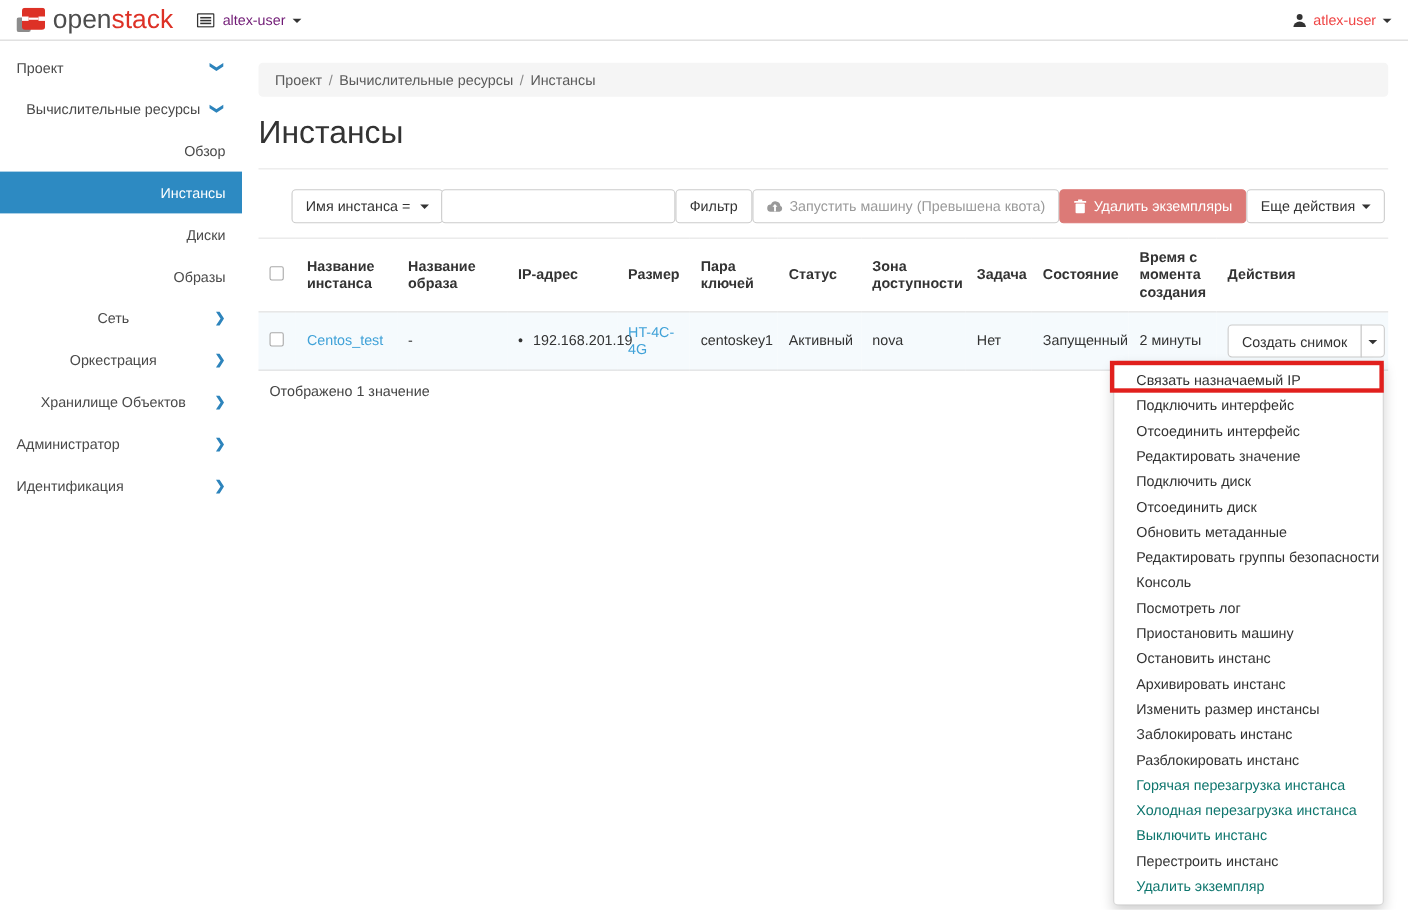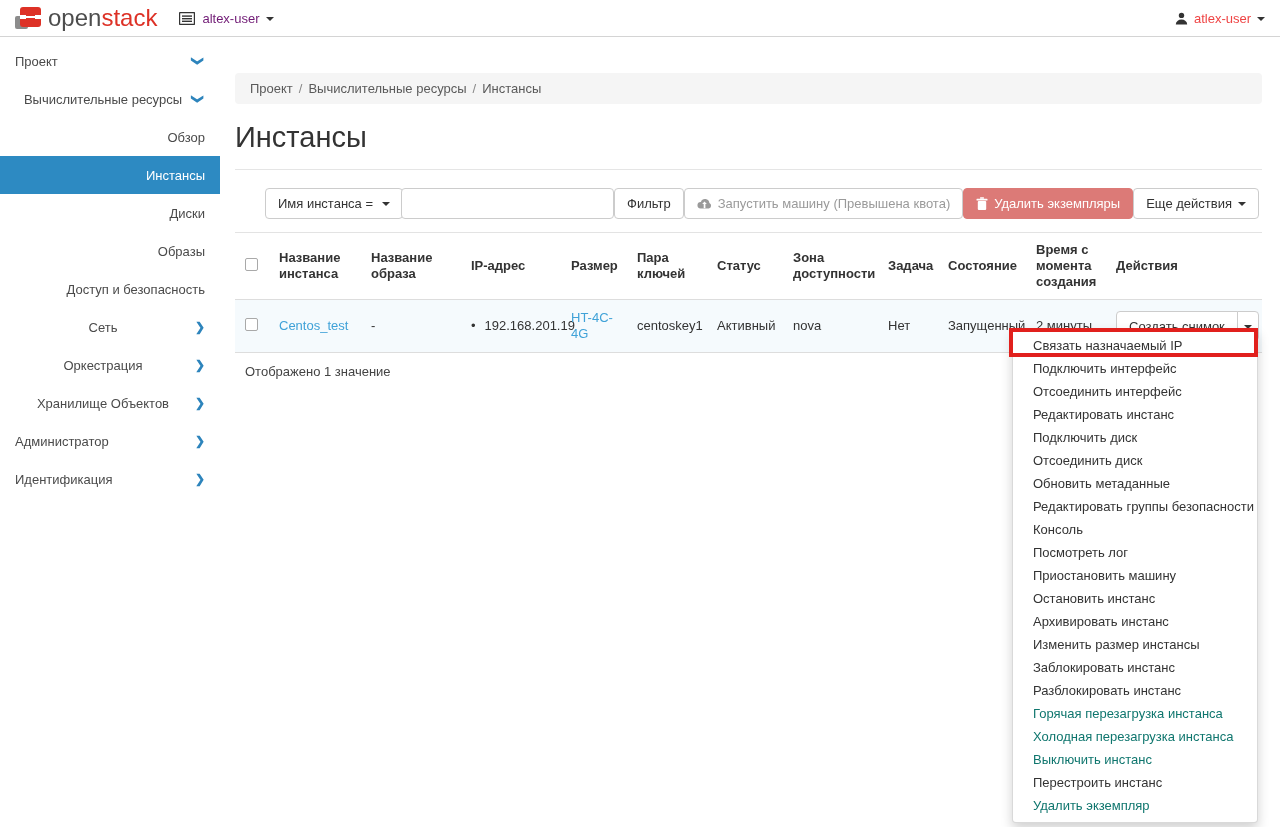--- a/index.html
+++ b/index.html
@@ -22,21 +22,21 @@
   .side-item { height:38px; display:flex; align-items:center; padding:0 15px; color:#4a4a4a; cursor:pointer; }
   .side-item .side-label { flex:1; }
   .lvl1 .side-label { text-align:left; }
   .lvl2 .side-label { text-align:center; }
   .lvl3 .side-label { text-align:right; }
   .side-item.active { background:#2d8ac2; color:#fff; }
   .chev { width:14px; text-align:right; color:#2d84bc; font-size:12px; font-weight:bold; line-height:1; }
   .chev.down { transform:rotate(90deg); transform-origin:center; text-align:center; }
   
   .content { margin-left:220px; padding:20px 18px 0 15px; position:relative; }
-  .breadcrumb { background:#f5f5f5; border-radius:4px; padding:8px 15px; color:#5a5a5a; height:31px;margin-top:16px; }
+  .breadcrumb { background:#f5f5f5; border-radius:4px; padding:8px 15px; color:#5a5a5a; height:31px; }
   .crumb-sep { margin:0 6px; color:#888; }
   h1.page-title { font-size:29px; font-weight:400; color:#333; margin:17px 0 15px; }
   .title-rule { border:0; border-top:1px solid #e5e5e5; margin:0 0 18px; }
   
   .toolbar { display:flex; align-items:center; }
   .btn { height:31px; padding:0 12px; background:#fff; border:1px solid #ccc; border-radius:4px; font-size:13px; color:#333;
          display:inline-flex; align-items:center; gap:6px; cursor:pointer; font-family:"Liberation Sans", sans-serif; white-space:nowrap; }
   .filter-select { margin-left:30px; gap:9px; }
   .filter-input { width:213px; height:31px; border:1px solid #ccc; border-radius:4px; padding:0 8px; font-size:13px; font-family:"Liberation Sans", sans-serif; margin-left:-2px; }
   .btn.disabled { color:#9a9a9a; cursor:default; }
@@ -117,23 +117,20 @@
       <span class="side-label">Обзор</span>
     </div>
     <div class="side-item lvl3 active">
       <span class="side-label">Инстансы</span>
     </div>
     <div class="side-item lvl3">
       <span class="side-label">Диски</span>
     </div>
     <div class="side-item lvl3">
       <span class="side-label">Образы</span>
-    </div>
-    <div class="side-item lvl3">
-      <span class="side-label">Доступ и безопасность</span>
     </div>
     <div class="side-item lvl2">
       <span class="side-label">Сеть</span>
       <span class="chev right">❯</span>
     </div>
     <div class="side-item lvl2">
       <span class="side-label">Оркестрация</span>
       <span class="chev right">❯</span>
     </div>
     <div class="side-item lvl2">
@@ -229,21 +226,21 @@
       </tr>
     </tbody>
   </table>
   <div class="tbl-footer">Отображено 1 значение</div>
 </main>
 
 <ul class="action-menu" id="action-menu">
     <li class="">Связать назначаемый IP</li>
     <li class="">Подключить интерфейс</li>
     <li class="">Отсоединить интерфейс</li>
-    <li class="">Редактировать инстанс</li>
+    <li class="">Редактировать значение</li>
     <li class="">Подключить диск</li>
     <li class="">Отсоединить диск</li>
     <li class="">Обновить метаданные</li>
     <li class="">Редактировать группы безопасности</li>
     <li class="">Консоль</li>
     <li class="">Посмотреть лог</li>
     <li class="">Приостановить машину</li>
     <li class="">Остановить инстанс</li>
     <li class="">Архивировать инстанс</li>
     <li class="">Изменить размер инстансы</li>

